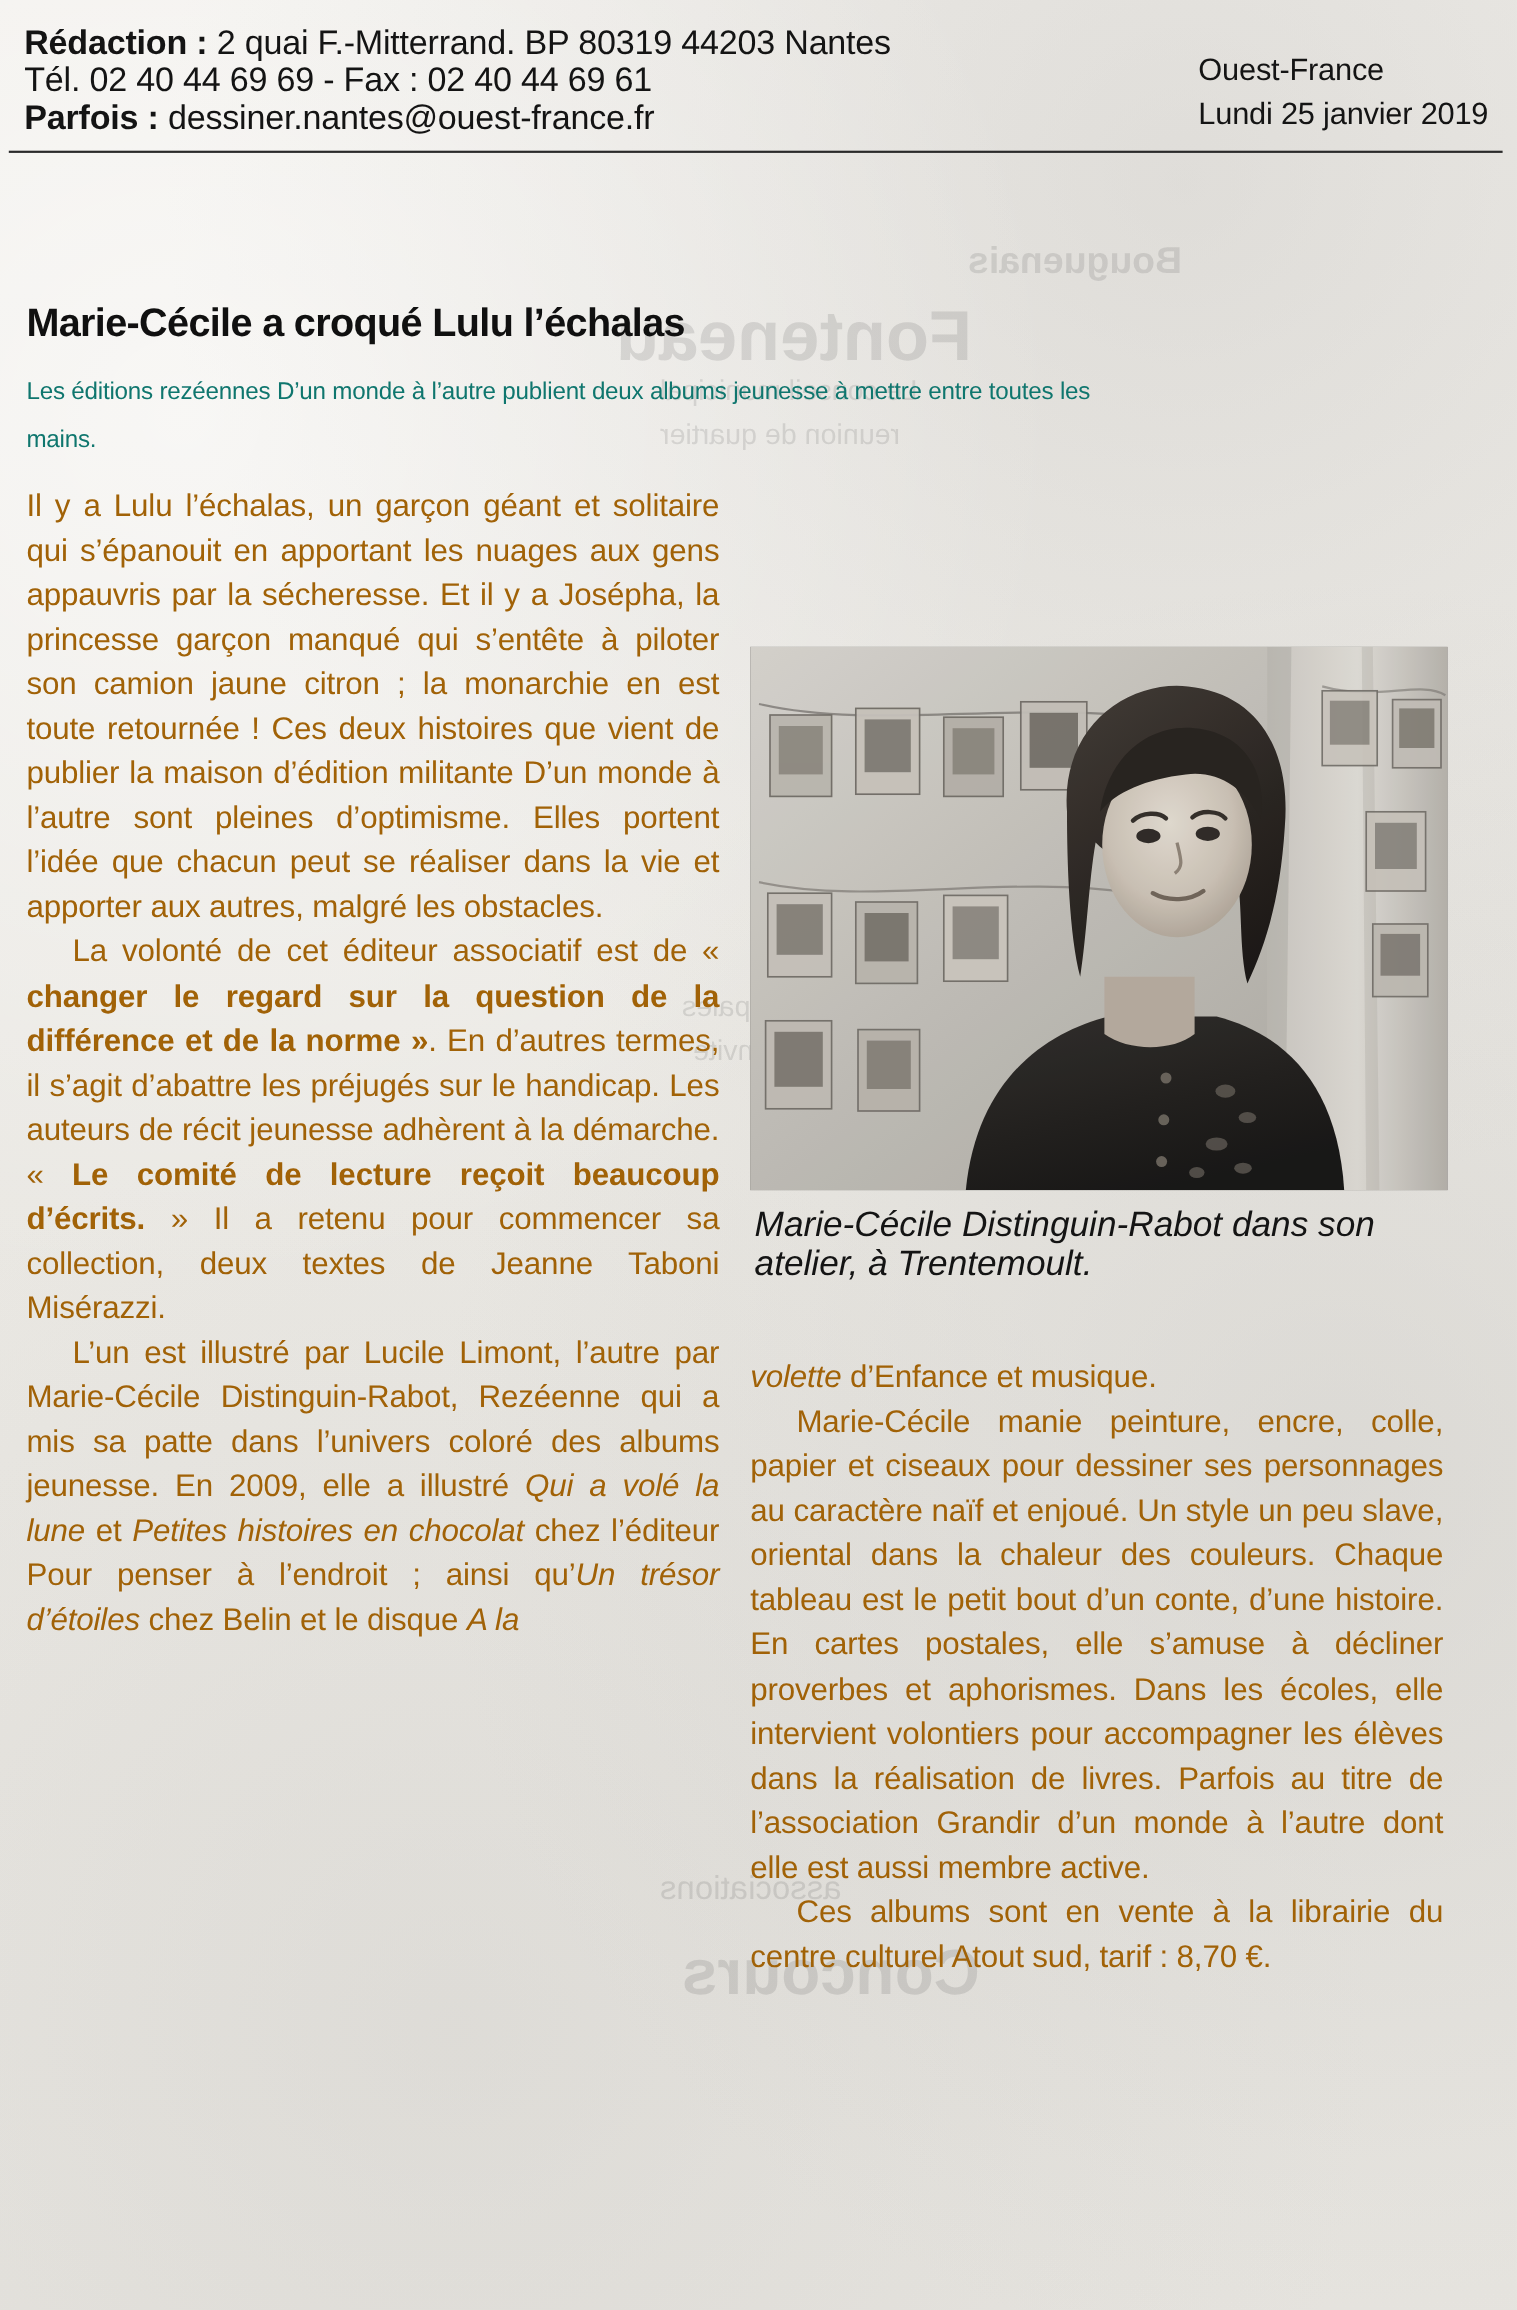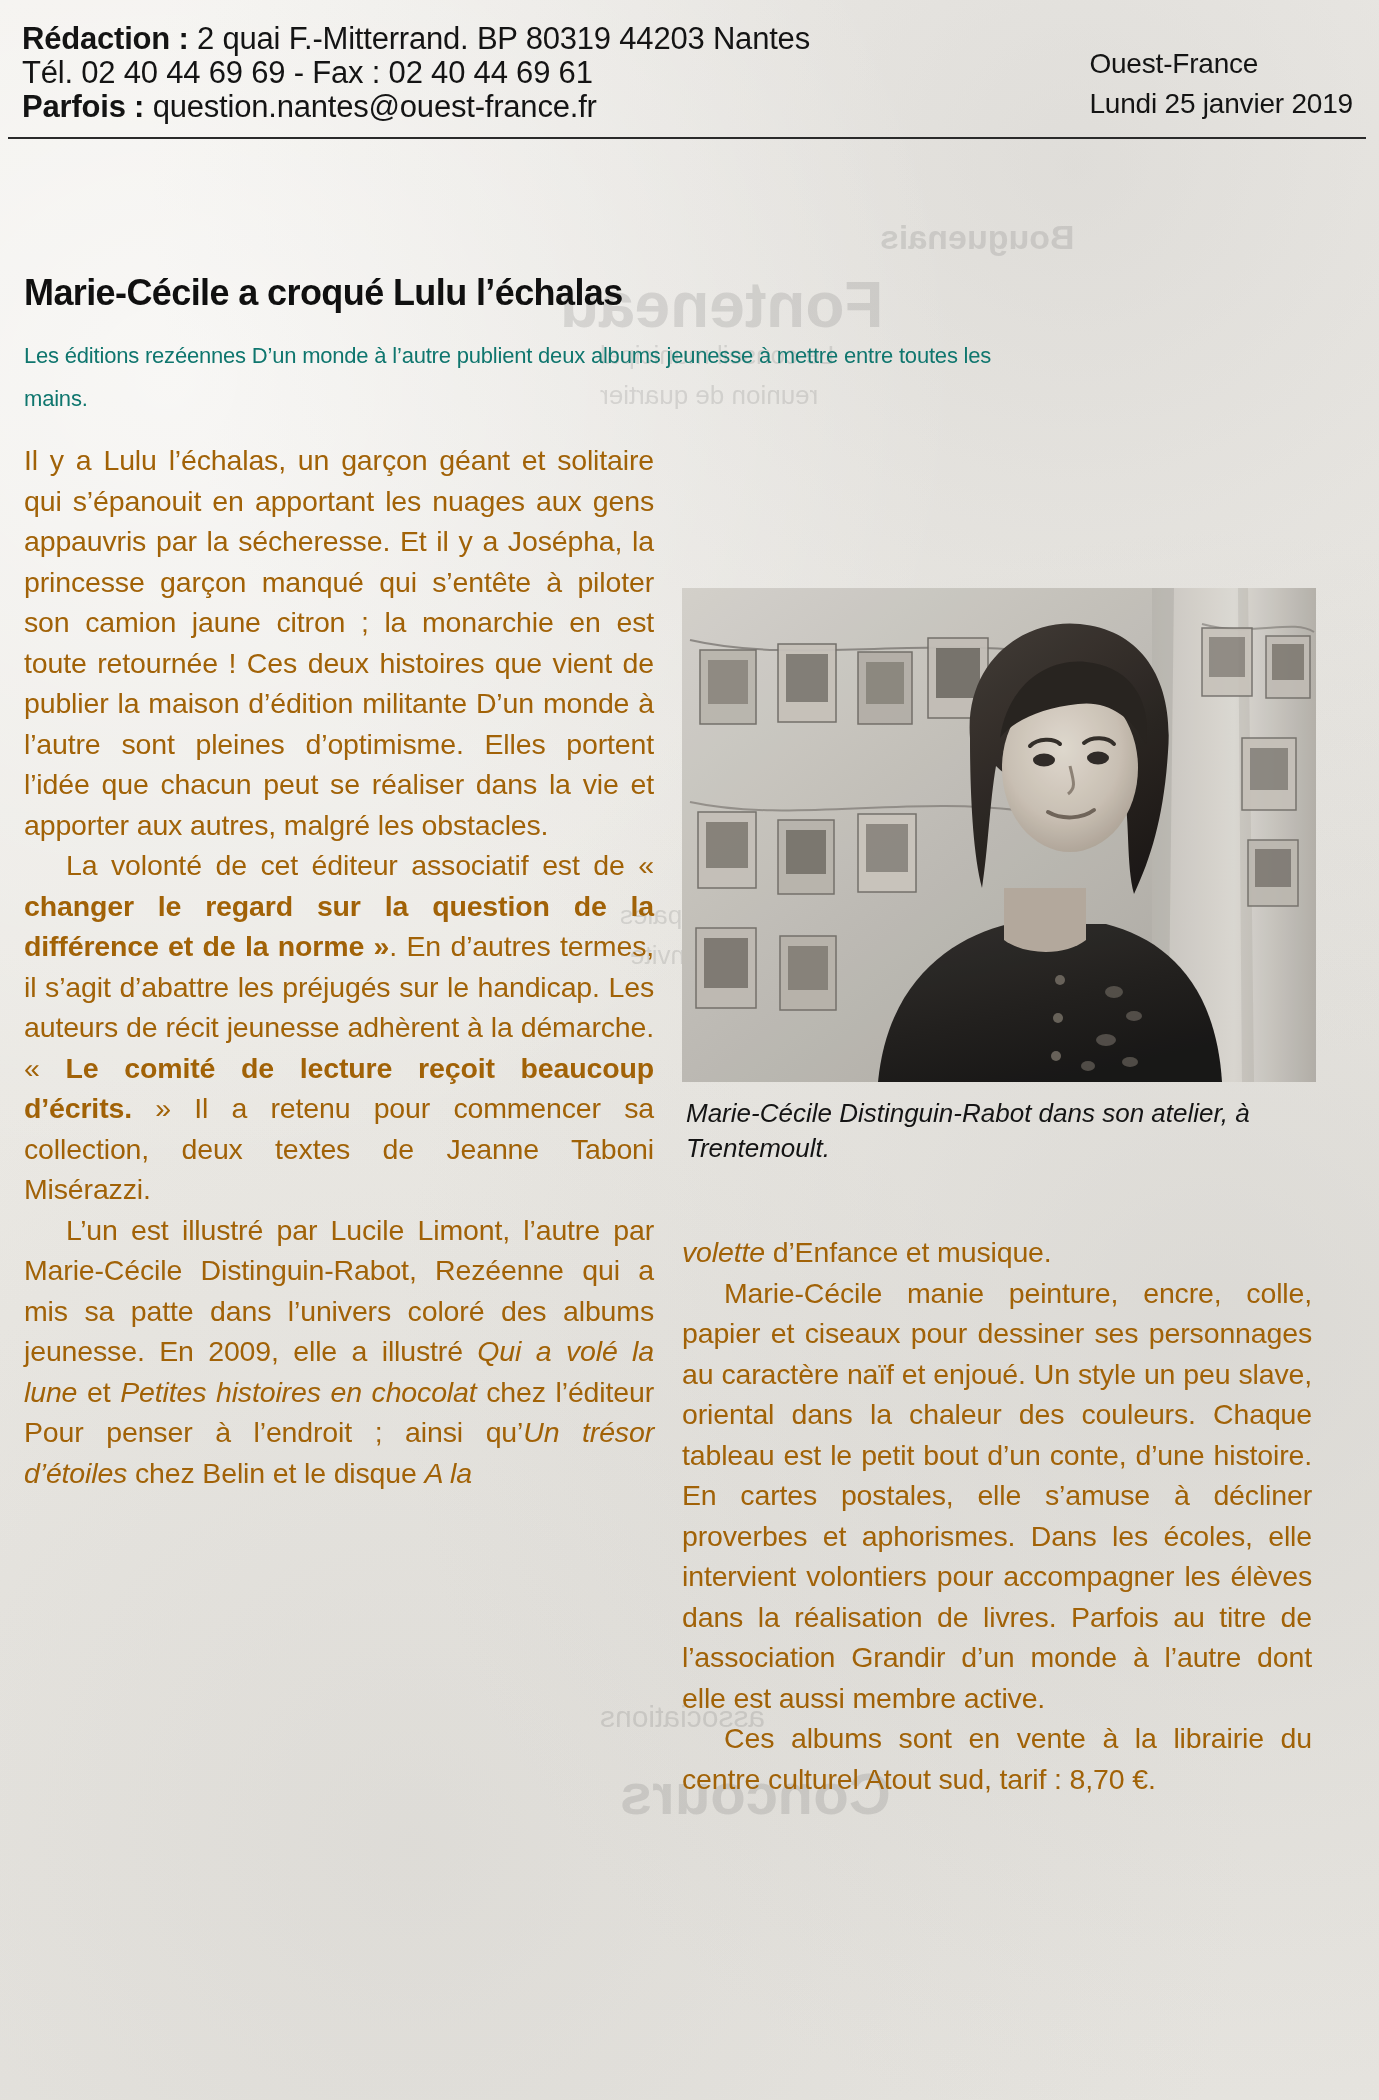--- a/index.html
+++ b/index.html
@@ -152,21 +152,21 @@
     inset: 0;
     overflow: hidden;
     background: #8d8a86;
   }
   .photo svg { display: block; }
   .caption {
     position: absolute;
     left: 686px;
     top: 1096px;
     width: 610px;
-    font-size: 26px;
+    font-size: 32px;
     line-height: 35px;
     font-style: italic;
     color: #141414;
   }
 </style>
 </head>
 <body>
 
 <div class="page">
   <div class="paper-noise"></div>
@@ -177,21 +177,21 @@
   <div class="ghost ghost-4">reunion de quartier</div>
   <div class="ghost ghost-5">par les municipales</div>
   <div class="ghost ghost-6">vous invite</div>
   <div class="ghost ghost-7">associations</div>
   <div class="ghost ghost-8">Concours</div>
 
   <div class="masthead">
     <div class="masthead-left">
       <div><span class="lbl">Rédaction :</span><span> 2 quai F.-Mitterrand. BP 80319 44203 Nantes</span></div>
       <div>Tél. 02 40 44 69 69 - Fax : 02 40 44 69 61</div>
-      <div><span class="lbl">Parfois :</span><span> question.nantes@ouest-france.fr</span></div>
+      <div><span class="lbl">Parfois :</span><span> dessiner.nantes@ouest-france.fr</span></div>
     </div>
     <div class="masthead-right">
       <div>Ouest-France</div>
       <div>Lundi 25 janvier 2019</div>
     </div>
     <div class="rule"></div>
   </div>
 
   <div class="headline">Marie-Cécile a croqué Lulu l’échalas</div>
   <div class="standfirst">Les éditions rezéennes D’un monde à l’autre publient deux albums jeunesse à mettre entre toutes les mains.</div>

